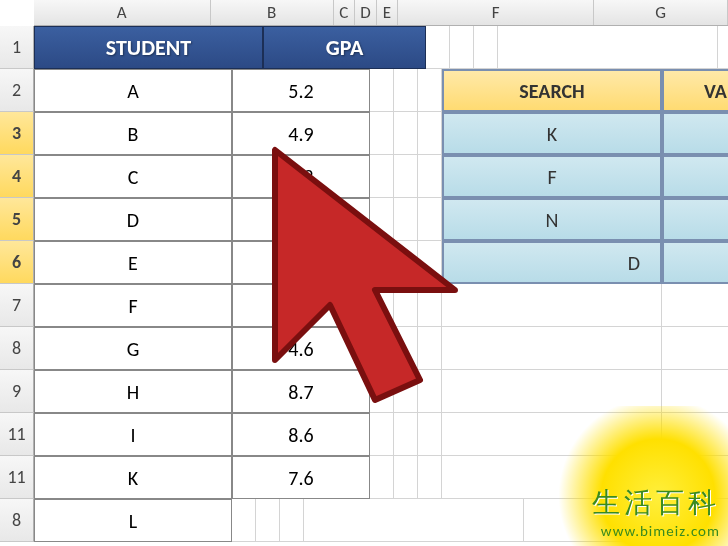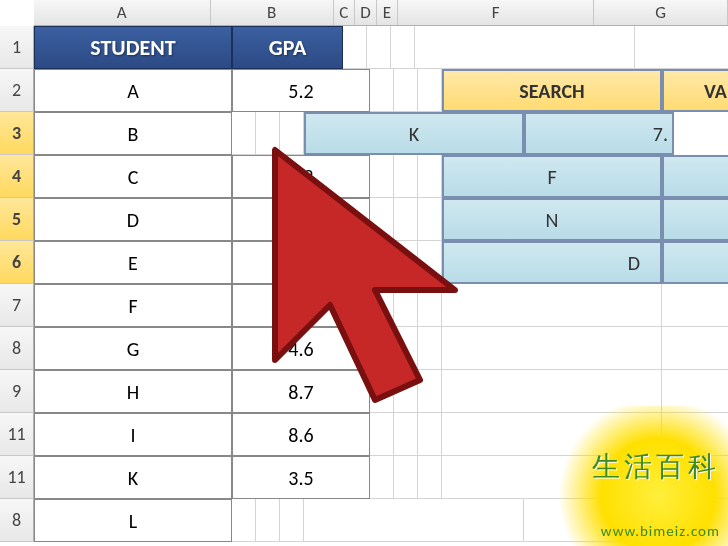--- a/index.html
+++ b/index.html
@@ -124,21 +124,20 @@
       font-size: 28px;
       font-weight: normal;
       color: #3a8a1f;
       letter-spacing: 4px;
       text-shadow: 1px 1px 0 #fff;
     }
     .watermark .url {
       font-size: 15px;
       color: #3a8a1f;
       letter-spacing: 1px;
-      margin-top: 36px;
     }
   </style>
 </head>
 <body>
 
 <div class="sheet">
 
   <div class="col-headers">
     <div class="col-header" style="width:198px">A</div>
     <div class="col-header" style="width:138px">B</div>
@@ -160,41 +159,42 @@
     <div class="row-header">8</div>
     <div class="row-header">9</div>
     <div class="row-header">11</div>
     <div class="row-header">11</div>
     <div class="row-header">8</div>
   </div>
 
   <div class="grid">
 
     <div class="grid-row">
-      <div class="cell header-dark" style="width:198px">STUDENT</div>
-      <div class="cell header-dark" style="width:111px">GPA</div>
+      <div class="cell header-dark" style="width:229px">STUDENT</div>
+      <div class="cell header-dark" style="width:163px">GPA</div>
       <div class="cell" style="width:24px"></div>
       <div class="cell" style="width:24px"></div>
       <div class="cell" style="width:24px"></div>
       <div class="cell" style="width:220px"></div>
       <div class="cell" style="width:150px"></div>
     </div>
 
     <div class="grid-row">
       <div class="cell data-bordered" style="width:198px">A</div>
       <div class="cell data-bordered" style="width:138px">5.2</div>
       <div class="cell" style="width:24px"></div>
       <div class="cell" style="width:24px"></div>
       <div class="cell" style="width:24px"></div>
       <div class="cell search-header" style="width:220px">SEARCH</div>
       <div class="cell search-header" style="width:150px;justify-content:flex-start;padding-left:40px">VA</div>
     </div>
 
     <div class="grid-row">
       <div class="cell data-bordered" style="width:198px">B</div>
+      <div class="cell data-bordered" style="width:138px">4.9</div>
       <div class="cell" style="width:24px"></div>
       <div class="cell" style="width:24px"></div>
       <div class="cell" style="width:24px"></div>
       <div class="cell search-data" style="width:220px">K</div>
       <div class="cell search-data" style="width:150px;justify-content:flex-end;padding-right:4px">7.</div>
     </div>
 
     <div class="grid-row">
       <div class="cell data-bordered" style="width:198px">C</div>
       <div class="cell data-bordered" style="width:138px">8.8</div>
@@ -260,21 +260,21 @@
       <div class="cell data-bordered" style="width:138px">8.6</div>
       <div class="cell" style="width:24px"></div>
       <div class="cell" style="width:24px"></div>
       <div class="cell" style="width:24px"></div>
       <div class="cell" style="width:220px"></div>
       <div class="cell" style="width:150px"></div>
     </div>
 
     <div class="grid-row">
       <div class="cell data-bordered" style="width:198px">K</div>
-      <div class="cell data-bordered" style="width:138px">3.5</div>
+      <div class="cell data-bordered" style="width:138px">7.6</div>
       <div class="cell" style="width:24px"></div>
       <div class="cell" style="width:24px"></div>
       <div class="cell" style="width:24px"></div>
       <div class="cell" style="width:220px"></div>
       <div class="cell" style="width:150px"></div>
     </div>
 
     <div class="grid-row">
       <div class="cell data-bordered" style="width:198px">L</div>
       <div class="cell" style="width:24px"></div>

